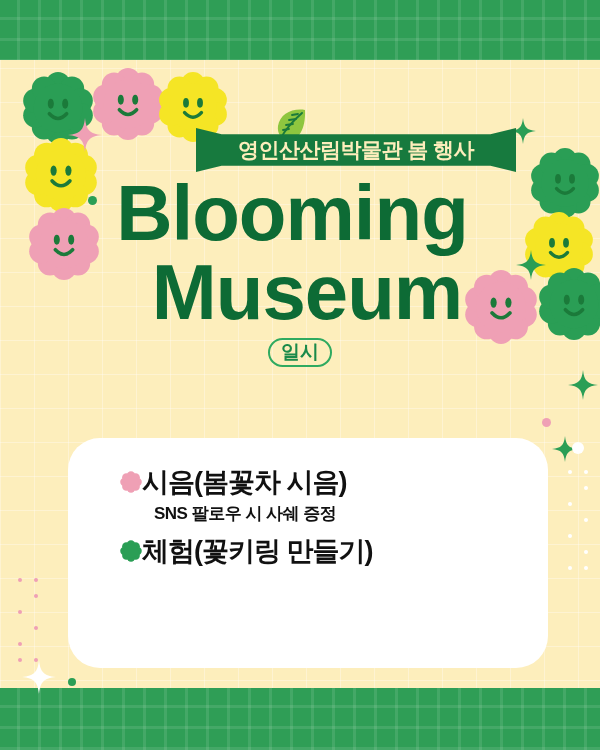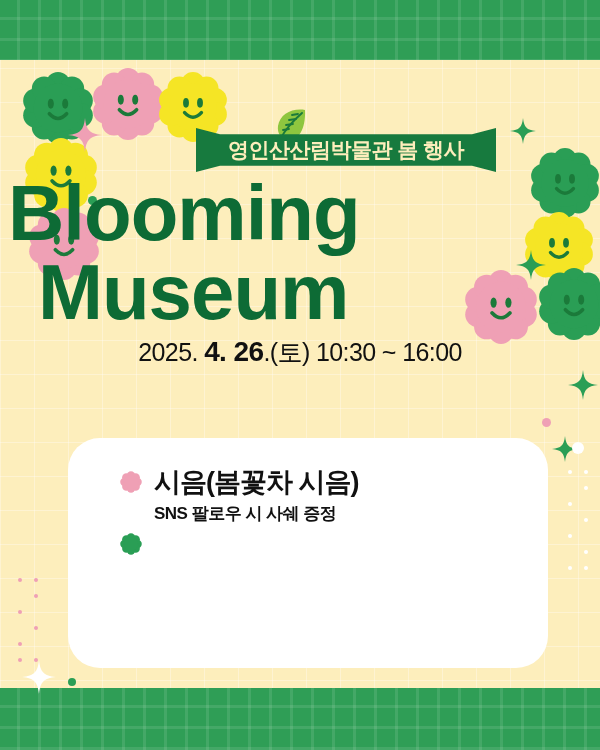--- a/index.html
+++ b/index.html
@@ -41,37 +41,37 @@
   .sparkle{position:absolute;}
   .sparkle svg{display:block;width:100%;height:100%;}
 
   .dot{position:absolute;border-radius:50%;}
 
   
   .dotgrid{position:absolute;}
   .dotgrid i{position:absolute;width:4px;height:4px;border-radius:50%;display:block;}
 
   
-  .ribbon-wrap{position:absolute;left:196px;top:128px;width:300px;height:44px;}
+  .ribbon-wrap{position:absolute;left:196px;top:128px;width:300px;height:44px;padding-left:20px;}
   .ribbon{
     position:absolute;inset:0;background:#177a3e;
     clip-path:polygon(0% 0%, 8% 14%, 92% 14%, 100% 0%, 100% 100%, 92% 86%, 8% 86%, 0% 100%);
   }
   .ribbon-text{
     position:absolute;inset:0;display:flex;align-items:center;justify-content:center;
     color:#fdeebc;font-size:21px;font-weight:bold;letter-spacing:-.5px;
     white-space:nowrap;
   }
   .leaf{position:absolute;left:272px;top:108px;width:36px;height:34px;}
   .leaf svg{display:block;width:100%;height:100%;}
 
   
   .title{
-    position:absolute;left:8px;width:552px;top:176px;
-    color:#0d6b35;
+    position:absolute;left:16px;width:552px;top:176px;
+    text-align:center;color:#0d6b35;
     font-size:78px;line-height:.96;font-weight:bold;
     letter-spacing:-1px;
   }
   .title .l2{display:block;margin-top:4px;padding-left:30px;}
 
   
   .info{position:absolute;left:0;width:600px;}
   .info-row{display:flex;align-items:center;justify-content:center;gap:10px;height:40px;}
   .pill{
     border:2.5px solid #2faa60;border-radius:999px;
@@ -80,21 +80,21 @@
   }
   .info-text{font-size:25px;color:#111;white-space:nowrap;letter-spacing:-.6px;}
   .info-text .strong{font-weight:bold;font-size:28px;}
 
   
   .card{
     position:absolute;left:68px;top:438px;width:480px;height:230px;
     background:#fff;border-radius:32px;
   }
   .card-inner{padding:26px 0 0 52px;}
-  .prog-item{display:flex;align-items:center;gap:12px;margin-bottom:4px;}
+  .prog-item{display:flex;align-items:center;gap:0;margin-bottom:4px;}
   .bullet{width:22px;height:22px;flex:0 0 22px;}
   .bullet svg{display:block;width:100%;height:100%;}
   .prog-label{font-size:27px;font-weight:bold;color:#111;letter-spacing:-1px;white-space:nowrap;}
   .prog-note{font-size:17px;font-weight:bold;color:#111;margin:-2px 8px 8px 34px;letter-spacing:-.5px;}
 </style>
 </head>
 <body>
 
 <div class="poster">
 
@@ -353,21 +353,21 @@
     <div class="ribbon-text">영인산산림박물관 봄 행사</div>
   </div>
 
   <div class="title">
     <span class="l1">Blooming</span>
     <span class="l2">Museum</span>
   </div>
 
   <div class="info" id="info-rows" style="top:332px">
       <div class="info-row">
-        <span class="info-text"><span>2025. </span><span class="strong">4. 26</span><span>.(토) 10:30 ~ 16:00</span></span>
+        <span class="pill">일시</span>
       </div>
       <div class="info-row">
       </div>
     </div>
 
   <div class="card">
     <div class="card-inner" id="program-list">
         <div class="prog-item">
           <span class="bullet">
             <svg viewBox="0 0 100 100">
@@ -396,17 +396,18 @@
                 <circle cx="80.00" cy="50.00" r="19"></circle>
                 <circle cx="71.21" cy="71.21" r="19"></circle>
                 <circle cx="50.00" cy="80.00" r="19"></circle>
                 <circle cx="28.79" cy="71.21" r="19"></circle>
                 <circle cx="20.00" cy="50.00" r="19"></circle>
                 <circle cx="28.79" cy="28.79" r="19"></circle>
                 <circle cx="50" cy="50" r="32"></circle>
               </g>
             </svg>
           </span>
+          <span class="prog-label">체험(꽃키링 만들기)</span>
         </div>
       </div>
   </div>
 
 </div>
 
 </body></html>

